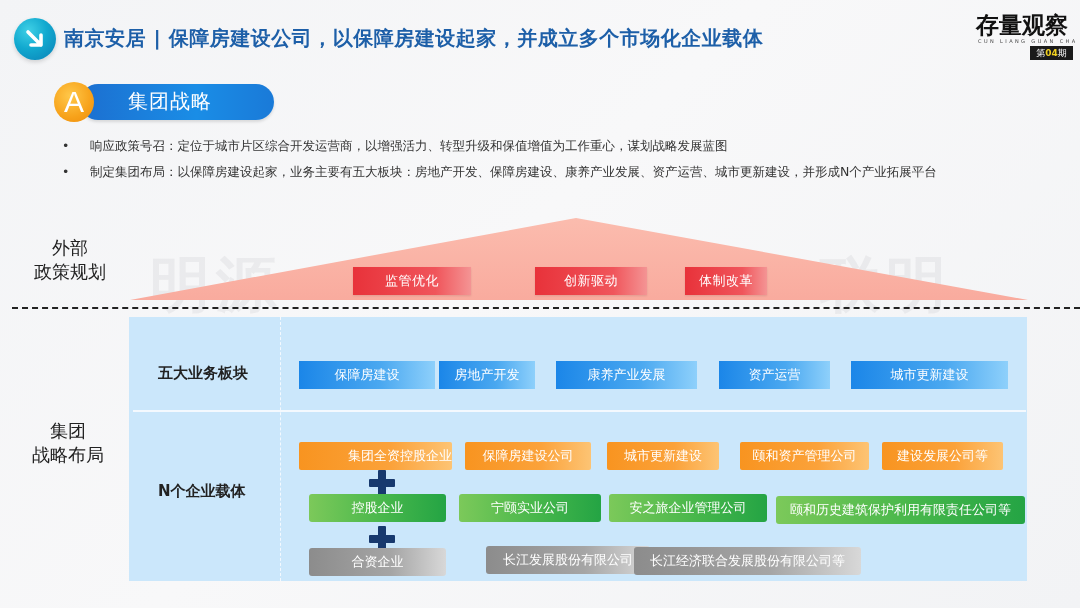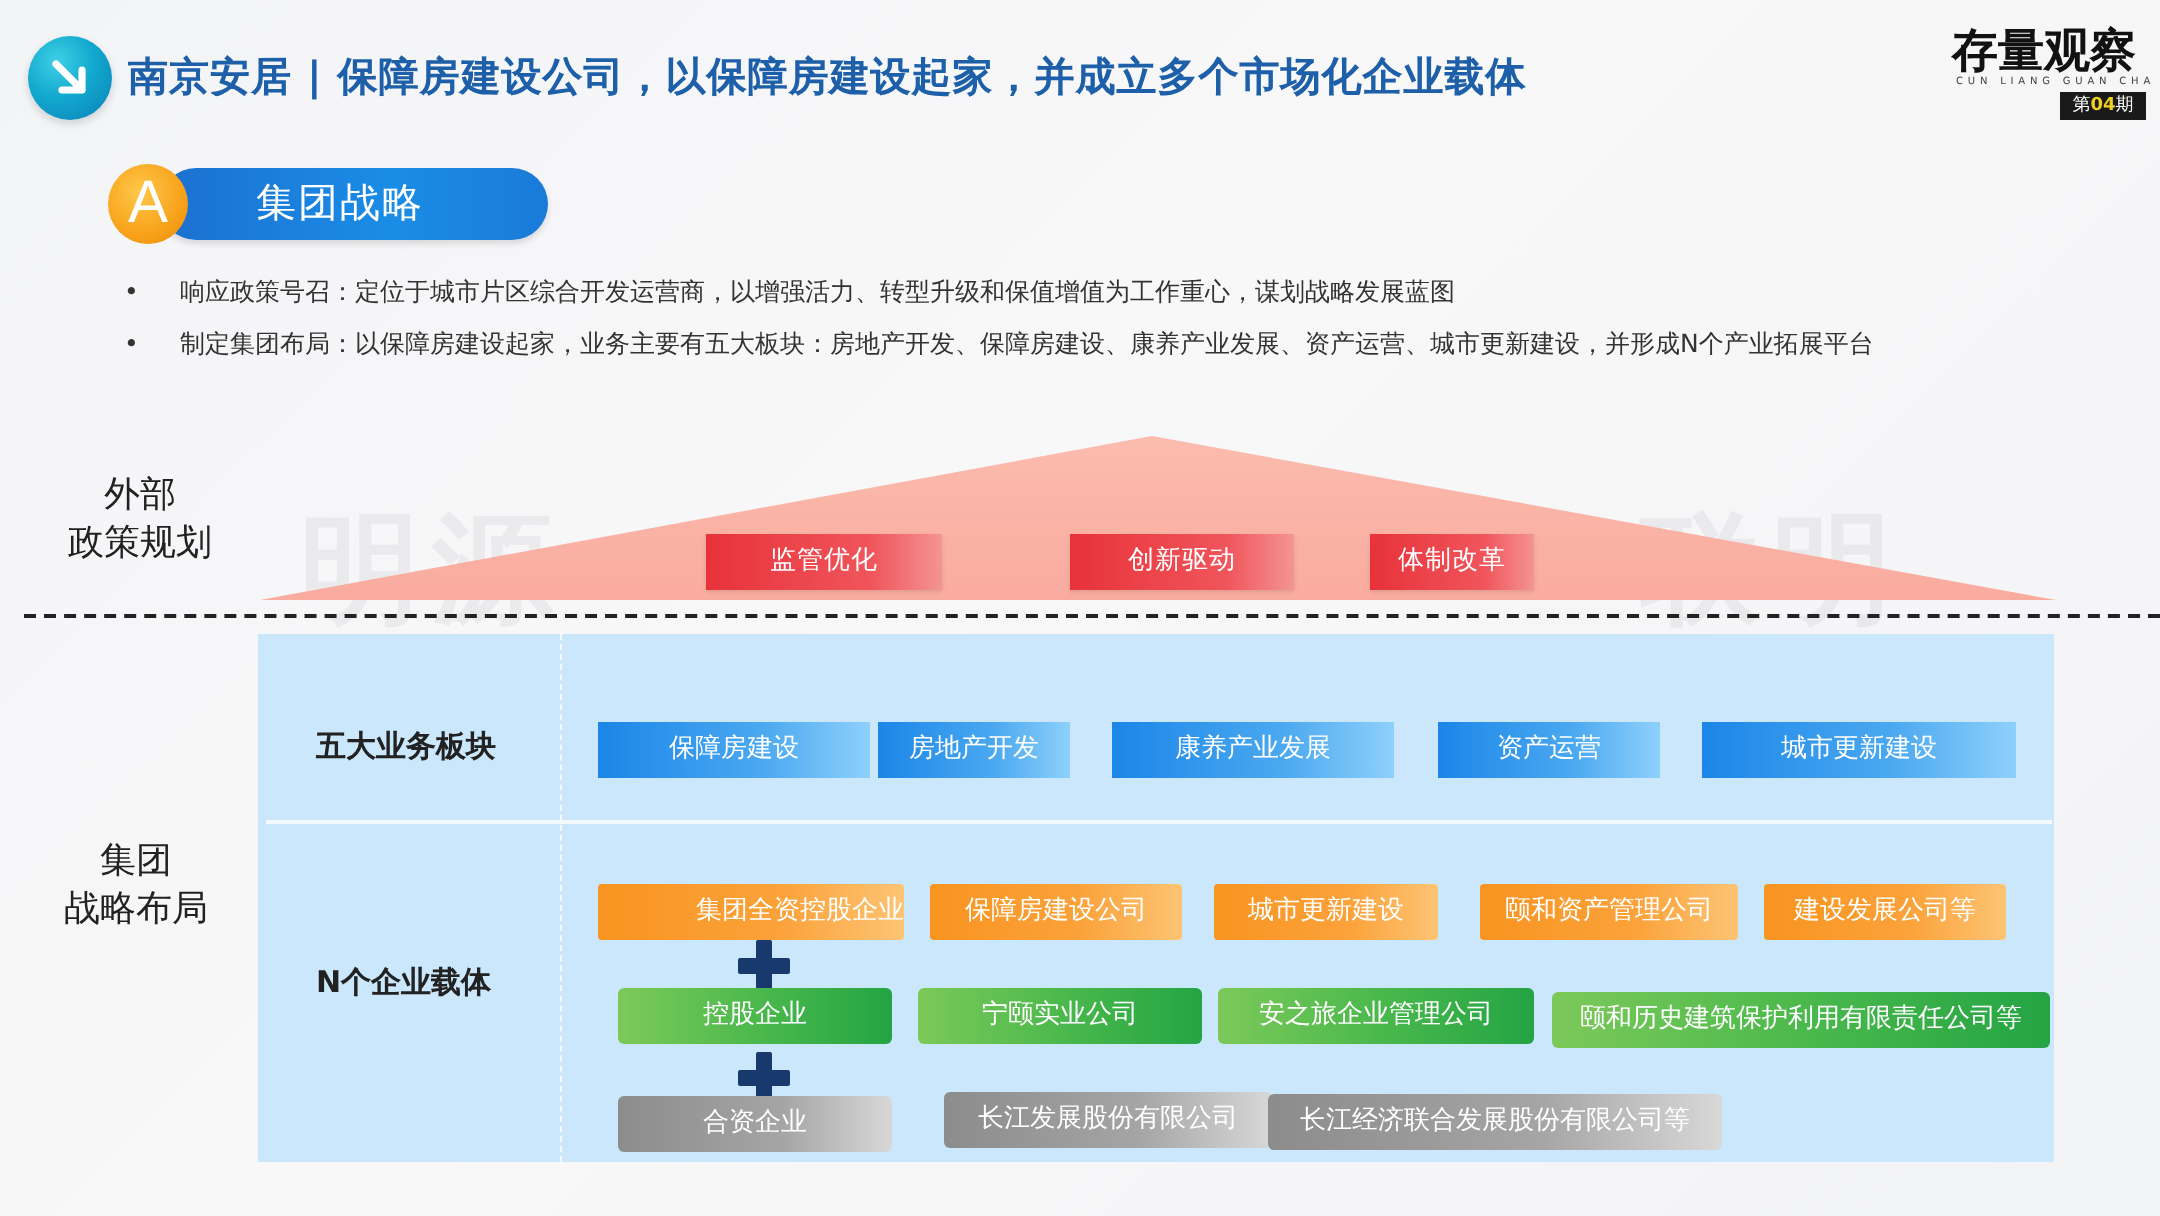--- a/index.html
+++ b/index.html
@@ -188,14 +188,14 @@
 <div class="abs plus" style="left:369px; top:470px;"></div>
 
 <div class="abs btn green" style="left:309px; top:494px; width:137px;">控股企业</div>
 <div class="abs btn green" style="left:459px; top:494px; width:142px;">宁颐实业公司</div>
 <div class="abs btn green" style="left:609px; top:494px; width:158px;">安之旅企业管理公司</div>
 <div class="abs btn green" style="left:776px; top:496px; width:249px;">颐和历史建筑保护利用有限责任公司等</div>
 
 <div class="abs plus" style="left:369px; top:526px;"></div>
 
 <div class="abs btn gray" style="left:309px; top:548px; width:137px;">合资企业</div>
-<div class="abs btn gray" style="left:472px; top:546px; width:164px;">长江发展股份有限公司</div>
+<div class="abs btn gray" style="left:486px; top:546px; width:164px;">长江发展股份有限公司</div>
 <div class="abs btn gray" style="left:634px; top:547px; width:227px;">长江经济联合发展股份有限公司等</div>
 
 </body></html>

